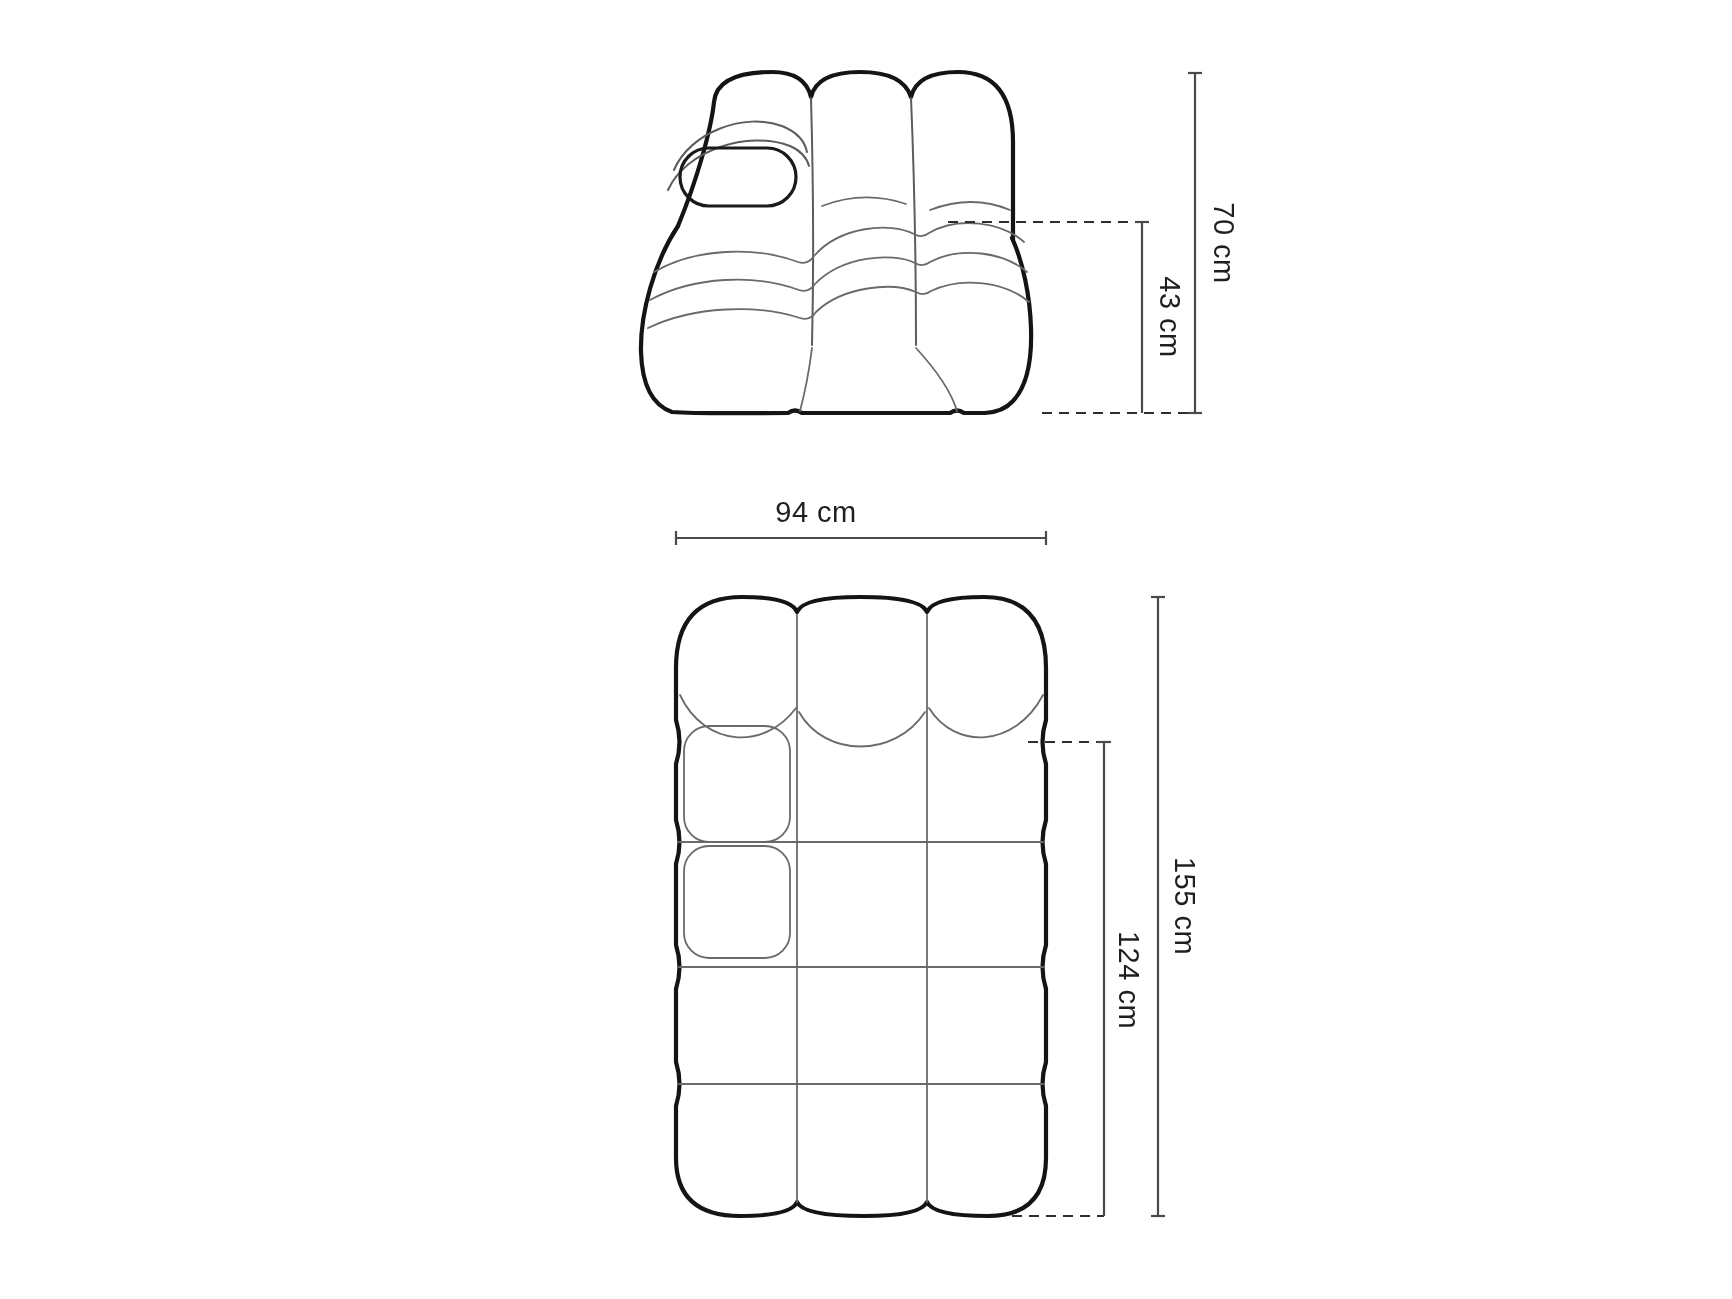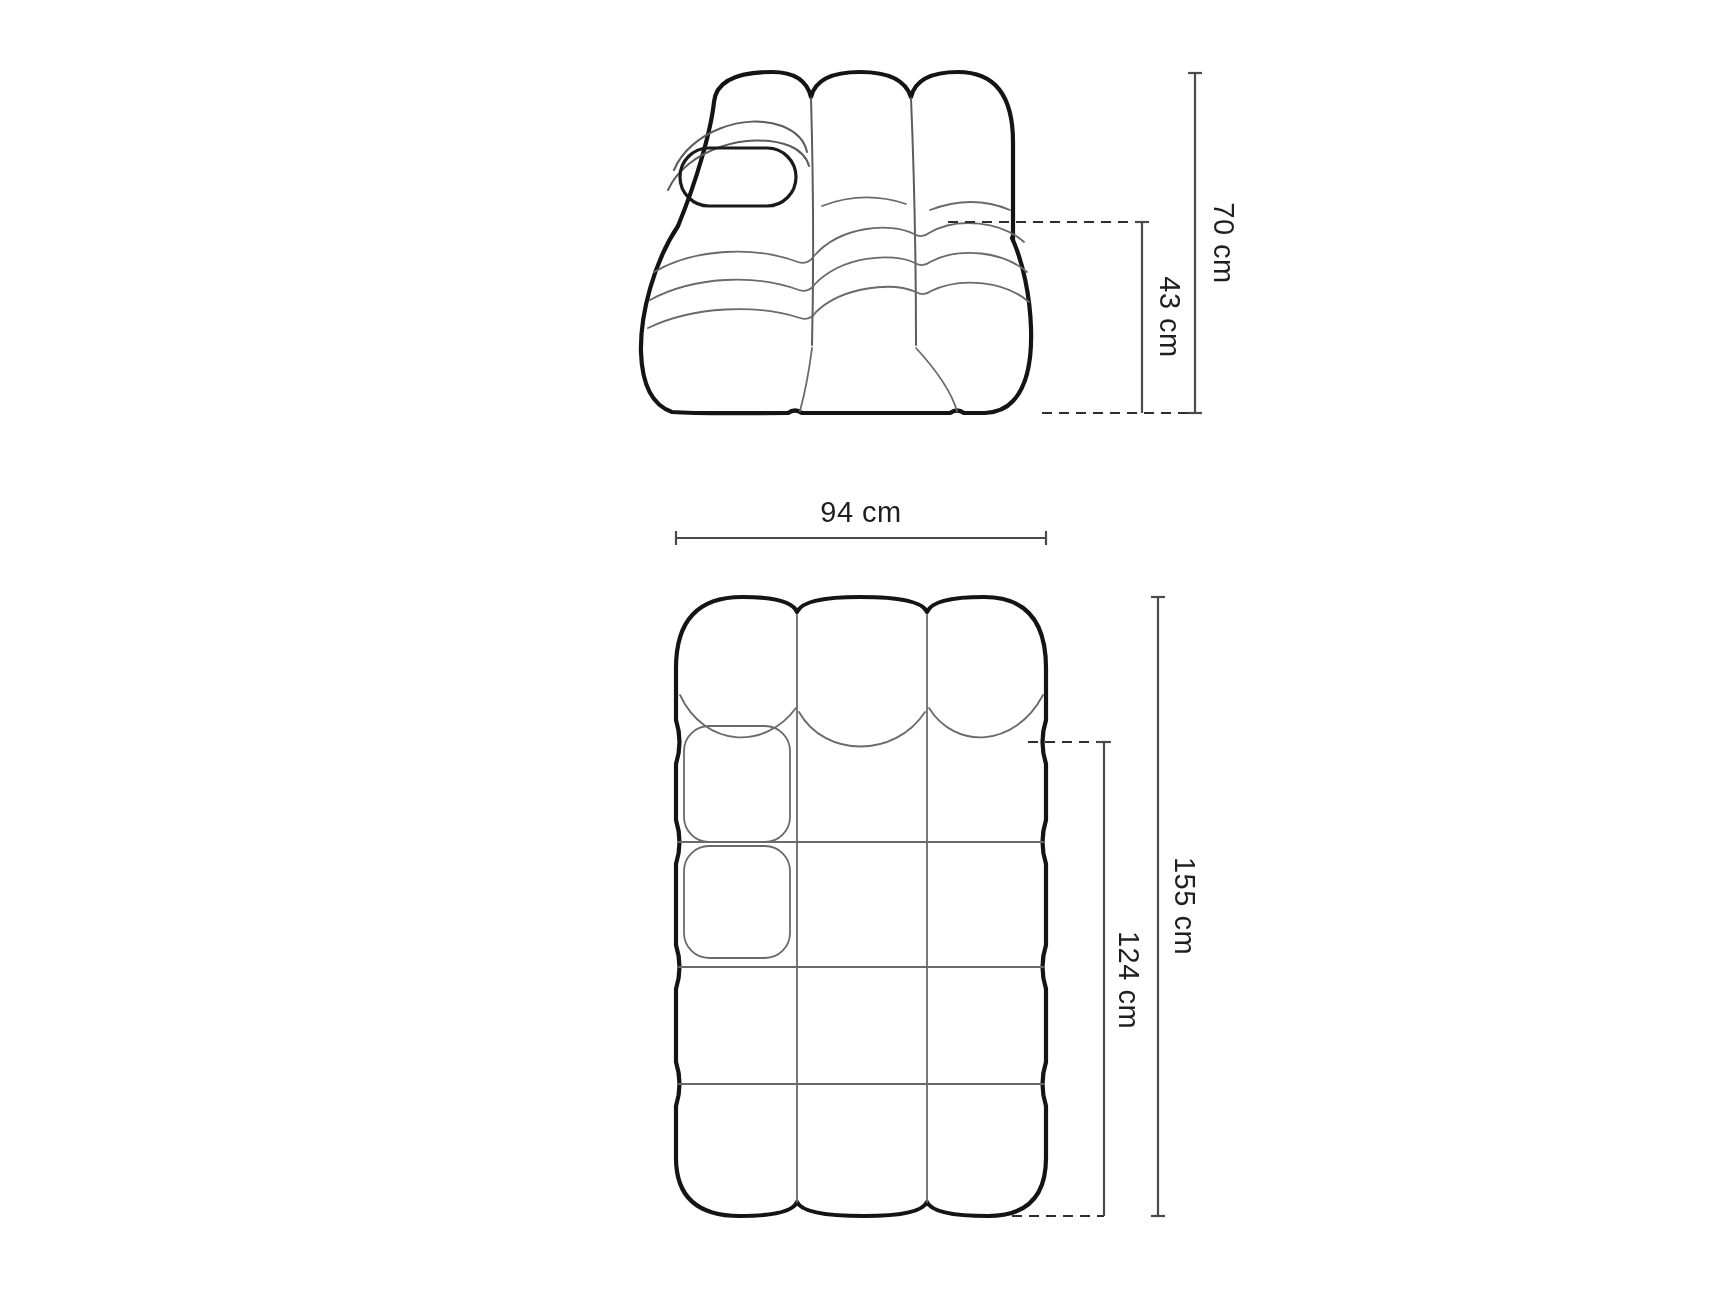--- a/index.html
+++ b/index.html
@@ -123,19 +123,19 @@
         <path d="M 1151 597 L 1165 597"></path>
         <path d="M 1151 1216 L 1165 1216"></path>
       </g>
     </g>
   </svg>
 
   <span class="dim-label rot" style="left:1223px; top:243px;">70 cm</span>
 
   <span class="dim-label rot" style="left:1169px; top:317px;">43 cm</span>
 
-  <span class="dim-label" style="left:861px; top:512px;">94 cm</span>
+  <span class="dim-label" style="left:816px; top:512px;">94 cm</span>
 
   <span class="dim-label rot" style="left:1184px; top:906px;">155 cm</span>
 
   <span class="dim-label rot" style="left:1128px; top:980px;">124 cm</span>
 
 </div>
 
 </body></html>

